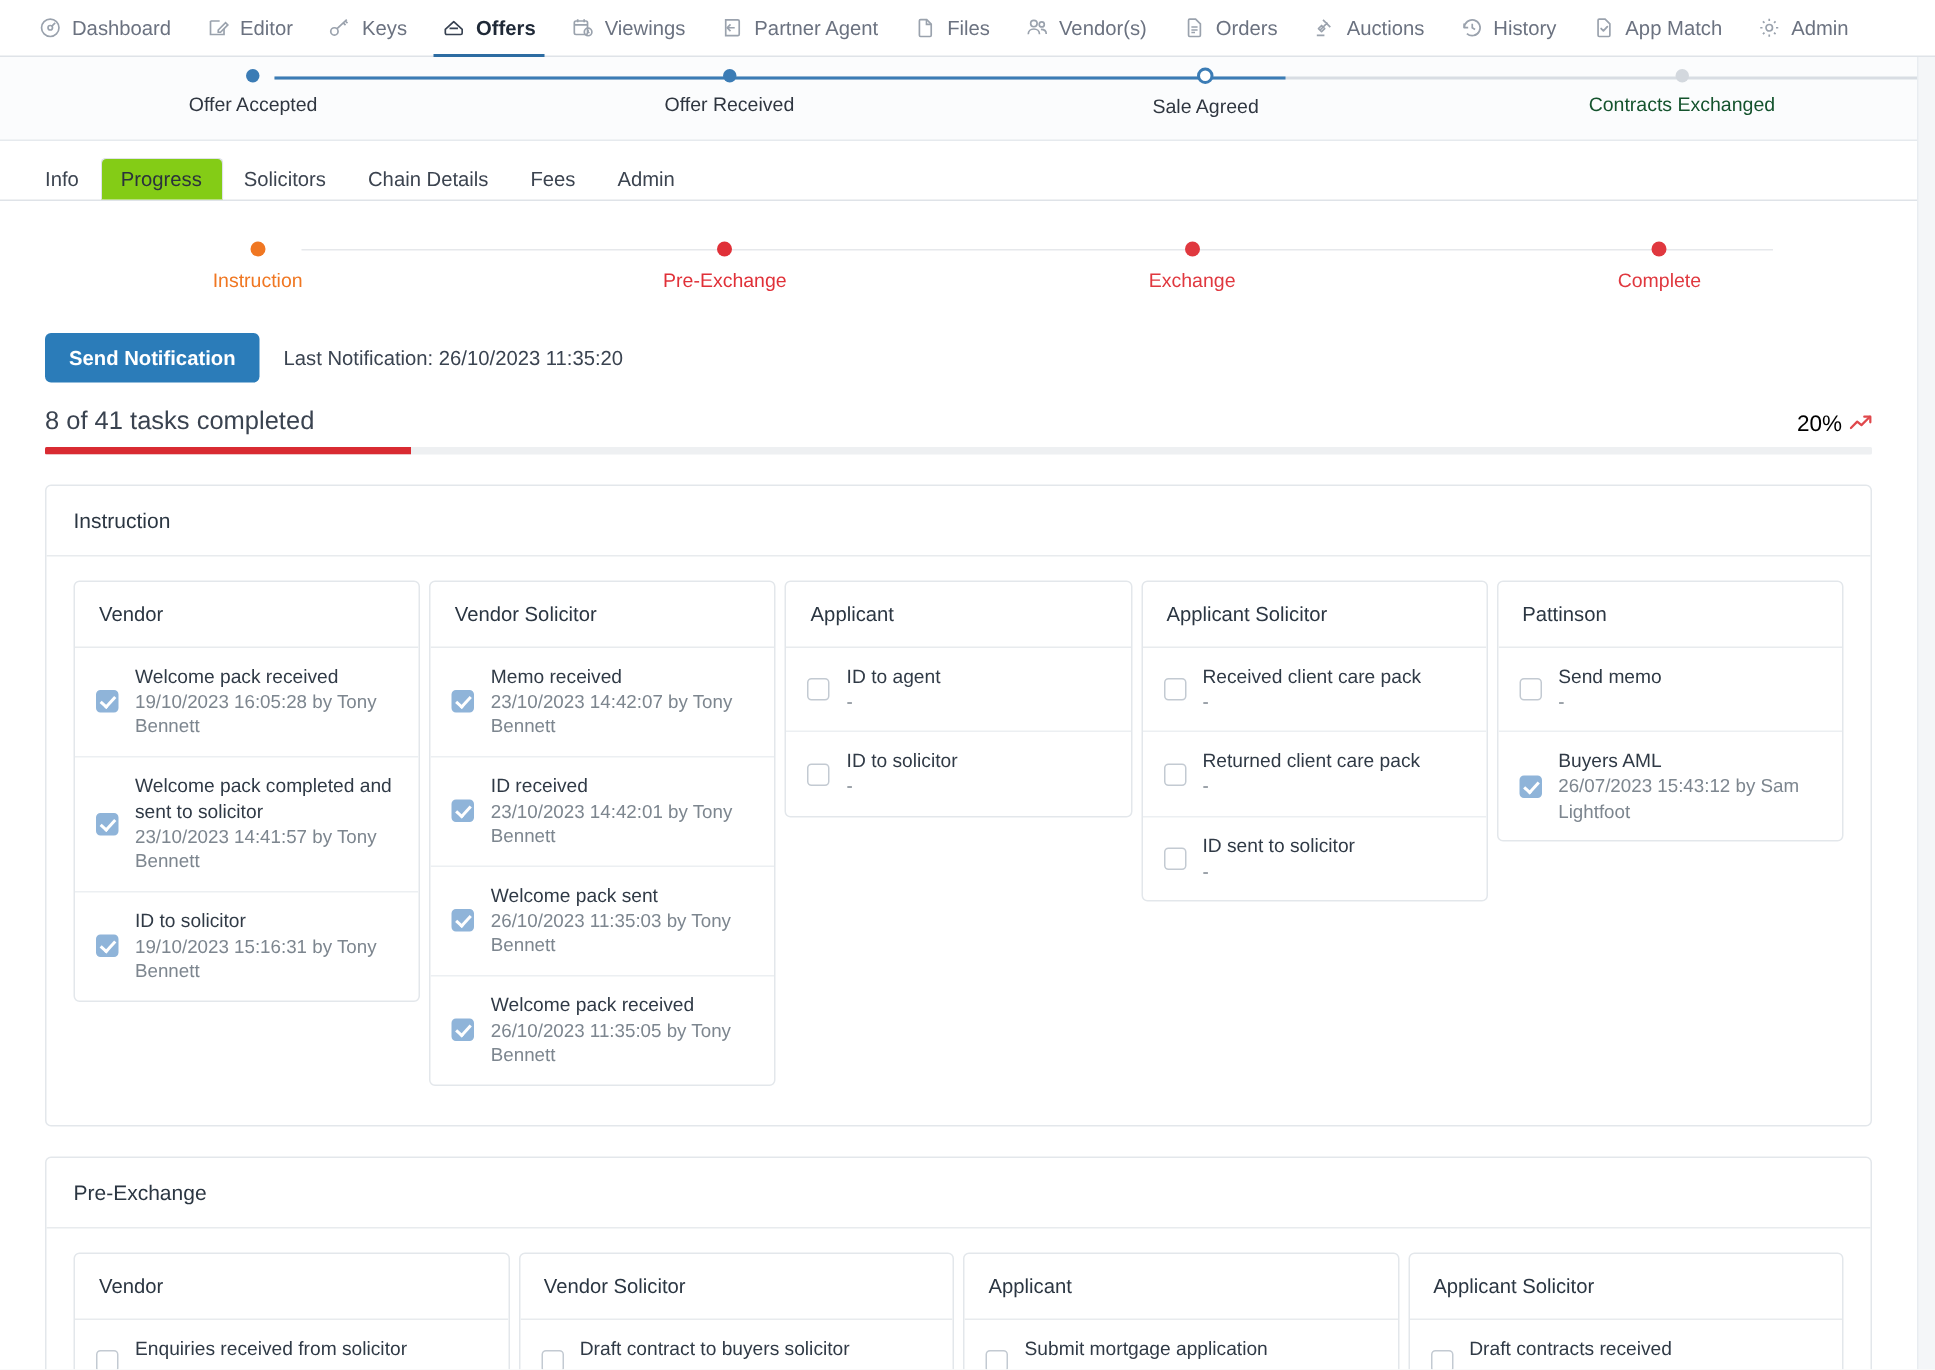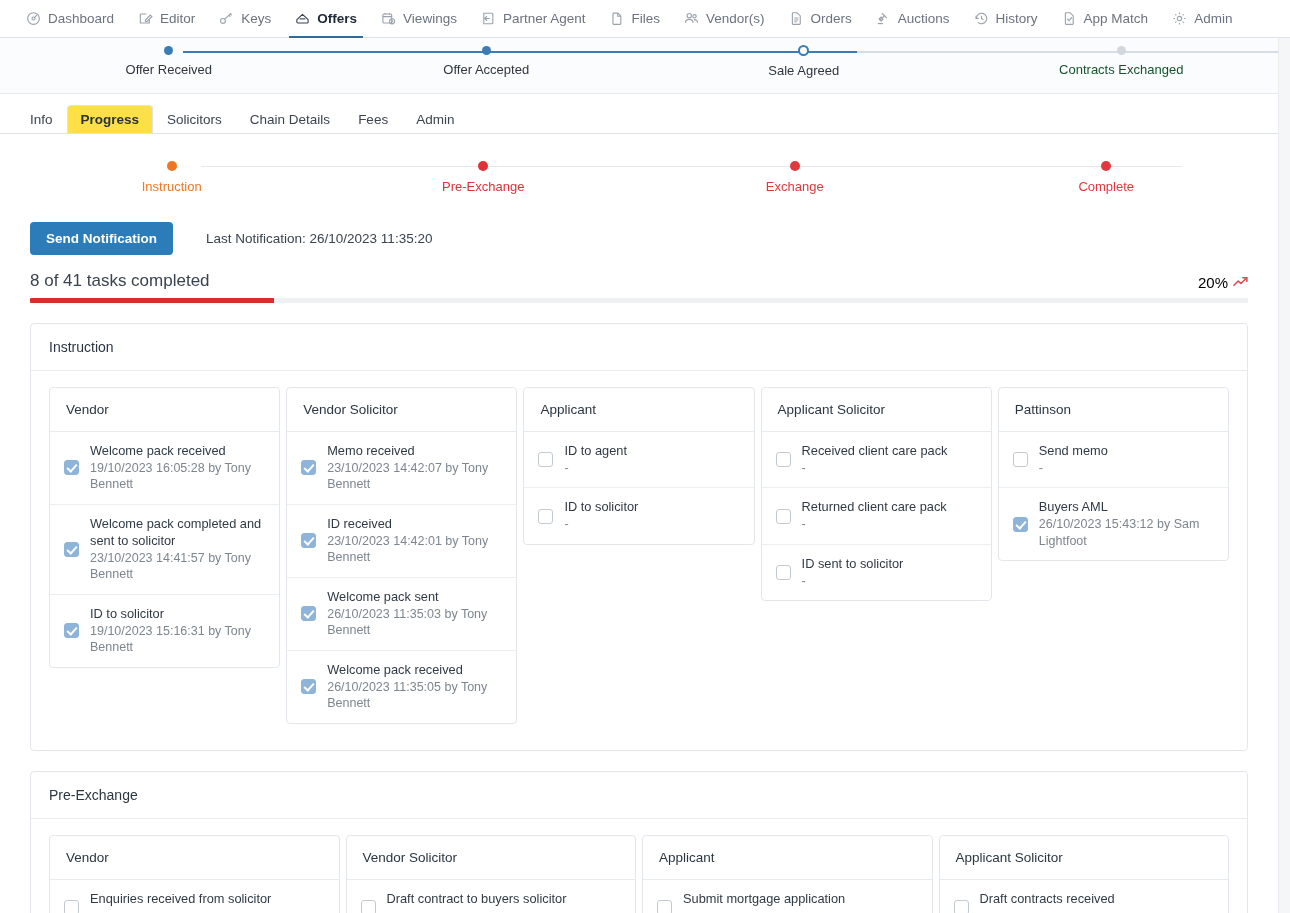--- a/index.html
+++ b/index.html
@@ -125,24 +125,23 @@
     padding: 6px 13px;
     border: 1px solid transparent;
     border-bottom: none;
     border-radius: 4px 4px 0 0;
     cursor: pointer;
     position: relative;
     top: 1px;
     background: transparent;
   }
   .tab.active {
-    background: #fde047;
+    background: #84cc16;
     border-color: #dfe3e8;
     color: #2b323c;
-    font-weight: bold;
   }
 
   
   .content {
     position: absolute;
     left: 0; top: 134px;
     width: 1278px;
     bottom: 0;
     background: #ffffff;
     overflow: hidden;
@@ -180,21 +179,21 @@
   }
   .pstep .plabel {
     margin-top: 8px;
     font-size: 13px;
   }
 
   
   .notif-row {
     display: flex;
     align-items: center;
-    gap: 33px;
+    gap: 16px;
     margin-top: 4px;
     padding-left: 14px;
   }
   .btn-primary {
     background: #2b7cb9;
     color: #ffffff;
     border: none;
     border-radius: 4px;
     font-size: 13.5px;
     font-weight: bold;
@@ -446,25 +445,25 @@
         </div>
       </div>
   </div>
 
   <div class="main-stepper">
     <div class="stepline"></div>
     <div class="stepline-done"></div>
     <div class="msteps" id="main-steps">
         <div class="mstep done">
           <div class="dot"></div>
-          <div class="mlabel">Offer Received</div>
+          <div class="mlabel">Offer Accepted</div>
         </div>
         <div class="mstep done">
           <div class="dot"></div>
-          <div class="mlabel">Offer Accepted</div>
+          <div class="mlabel">Offer Received</div>
         </div>
         <div class="mstep current">
           <div class="dot"></div>
           <div class="mlabel">Sale Agreed</div>
         </div>
         <div class="mstep todo">
           <div class="dot"></div>
           <div class="mlabel">Contracts Exchanged</div>
         </div>
       </div>
@@ -634,21 +633,21 @@
                 <div class="cbox"></div>
                 <div class="tinfo">
                   <div class="tlabel">Send memo</div>
                   <div class="tmeta">-</div>
                 </div>
               </div>
               <div class="trow">
                 <div class="cbox checked"></div>
                 <div class="tinfo">
                   <div class="tlabel">Buyers AML</div>
-                  <div class="tmeta">26/10/2023 15:43:12 by Sam Lightfoot</div>
+                  <div class="tmeta">26/07/2023 15:43:12 by Sam Lightfoot</div>
                 </div>
               </div>
             </div>
           </div>
         </div>
         <div class="section">
           <div class="section-head">Pre-Exchange</div>
           <div class="section-body four">
             <div class="tcard">
               <div class="tcard-head">Vendor</div>

